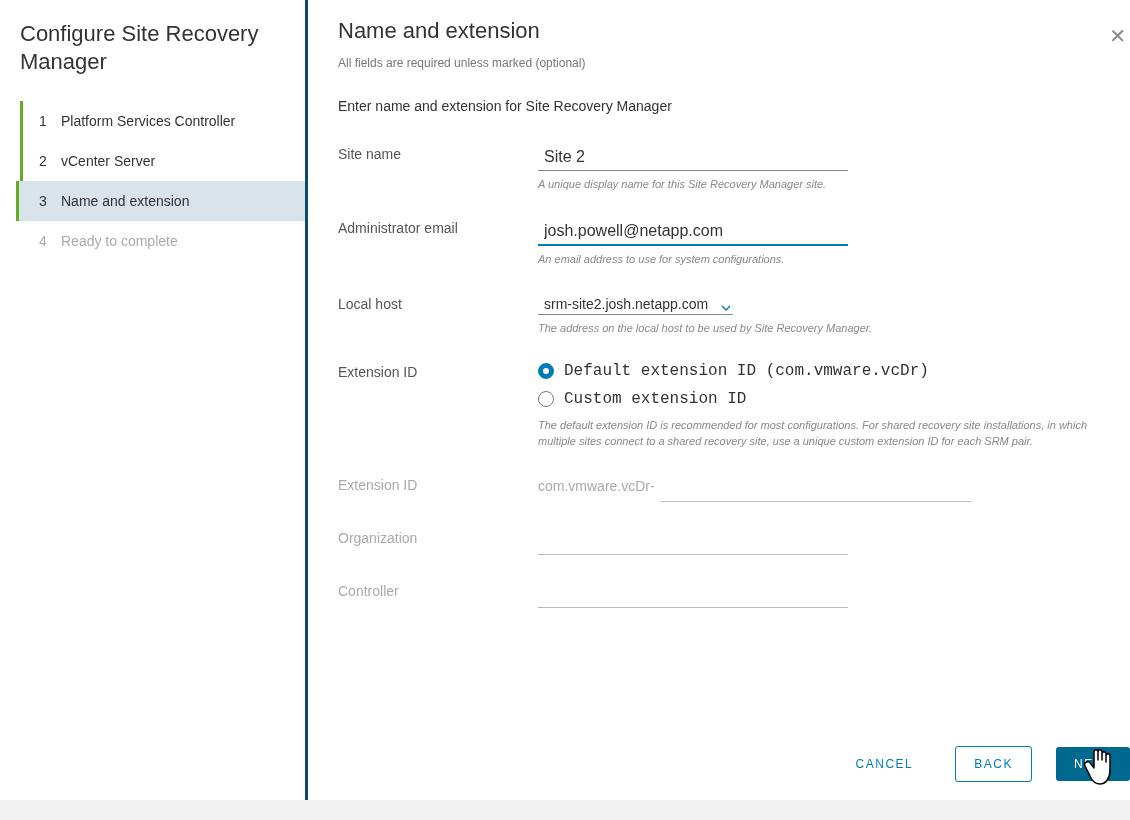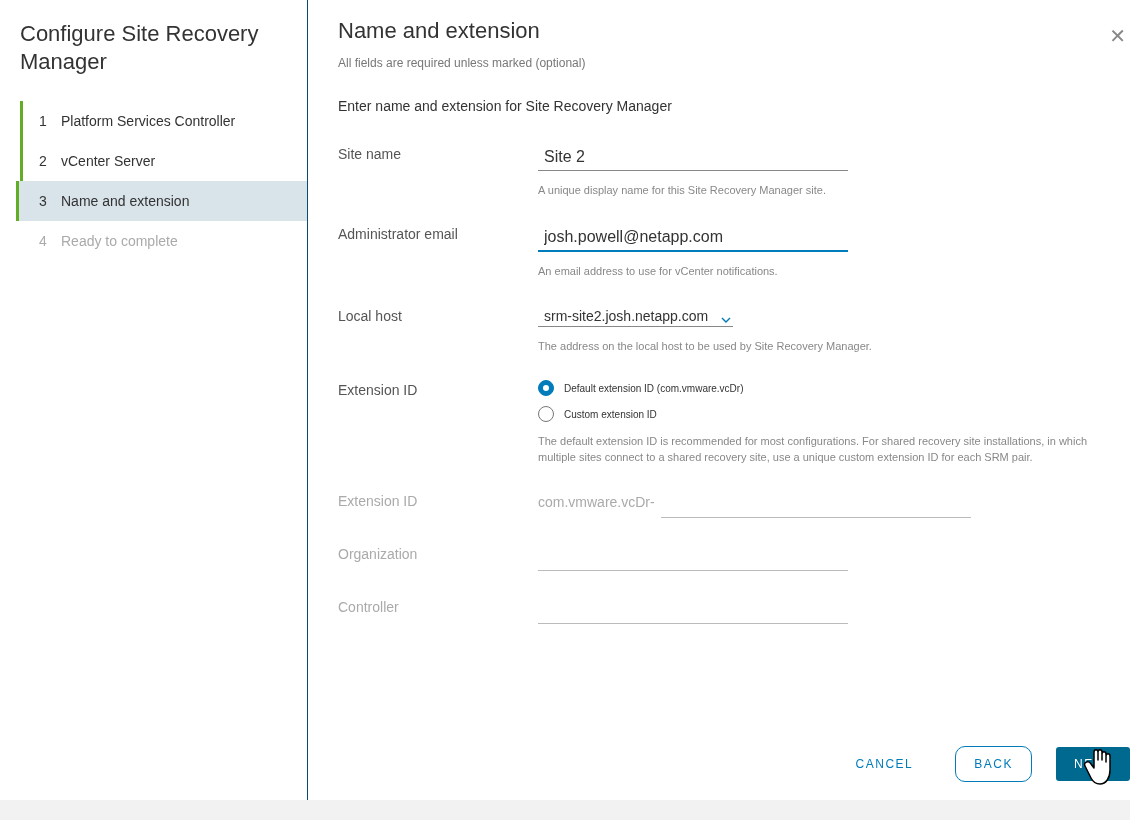--- a/index.html
+++ b/index.html
@@ -8,21 +8,21 @@
   background: #fff;
   color: #333;
   width: 1130px;
   height: 820px;
   overflow: hidden;
 }
 .container { display: flex; height: 800px; position: relative; }
 .sidebar {
   width: 308px;
   background: #fff;
-  border-right: 1px solid #0c4a6e;
+  border-right: 3px solid #0c4a6e;
   padding: 20px 0 0 20px;
 }
 .sidebar-title {
   font-size: 22px;
   font-weight: 300;
   color: #333;
   margin-bottom: 26px;
   line-height: 1.25;
   padding-right: 20px;
 }
@@ -110,23 +110,24 @@
 }
 .select-value { font-size: 14px; flex: 1; }
 .chevron {
   width: 10px; height: 10px;
   display: inline-block;
 }
 .chevron svg { width: 10px; height: 10px; }
 .hint {
   font-size: 11px;
   color: #888;
-  margin-top: 12px;
+  margin-top: 6px;
   line-height: 1.4;
   max-width: 570px;
+  font-style: italic;
 }
 .radio-group { }
 .radio-item {
   display: flex;
   align-items: center;
   margin-bottom: 10px;
   cursor: pointer;
 }
 .radio-dot {
   width: 16px; height: 16px;
@@ -140,21 +141,21 @@
 .radio-dot.selected {
   border-color: #007cbb;
   background: #007cbb;
 }
 .radio-dot.selected::after {
   content: "";
   width: 6px; height: 6px;
   background: #fff;
   border-radius: 50%;
 }
-.radio-label { font-size: 10px; color: #333; }
+.radio-label { font-size: 16px; color: #333; font-family: Liberation Mono, monospace; }
 .inline-input-group { display: flex; align-items: center; }
 .inline-prefix {
   font-size: 14px;
   color: #666;
   margin-right: 6px;
   padding-bottom: 4px;
 }
 .text-input-sm {
   width: 310px;
   border-bottom: 1px solid #bbb;
@@ -174,21 +175,21 @@
   padding: 10px 18px;
   cursor: pointer;
   border: none;
   background: none;
   font-weight: 500;
 }
 .btn-link { color: #007cbb; }
 .btn-outline {
   border: 1px solid #007cbb;
   color: #007cbb;
-  border-radius: 10px;
+  border-radius: 3px;
 }
 .btn-primary {
   background: #006990;
   color: #fff;
   border-radius: 3px;
 }
 .cursor-hand {
   position: absolute;
   right: 10px;
   bottom: -6px;
@@ -238,21 +239,21 @@
       <div class="form-field">
         <input class="text-input" value="Site 2" style="">
         <div class="hint">A unique display name for this Site Recovery Manager site.</div>
       </div>
     </div>
 
     <div class="form-row">
       <div class="form-label">Administrator email</div>
       <div class="form-field">
         <input class="text-input focused" value="josh.powell@netapp.com" style="">
-        <div class="hint">An email address to use for vCenter notifications.</div>
+        <div class="hint">An email address to use for system configurations.</div>
       </div>
     </div>
 
     <div class="form-row">
       <div class="form-label">Local host</div>
       <div class="form-field">
         <div class="select-wrap">
           <span class="select-value">srm-site2.josh.netapp.com</span>
           <span class="chevron">
             <svg viewBox="0 0 10 10">

